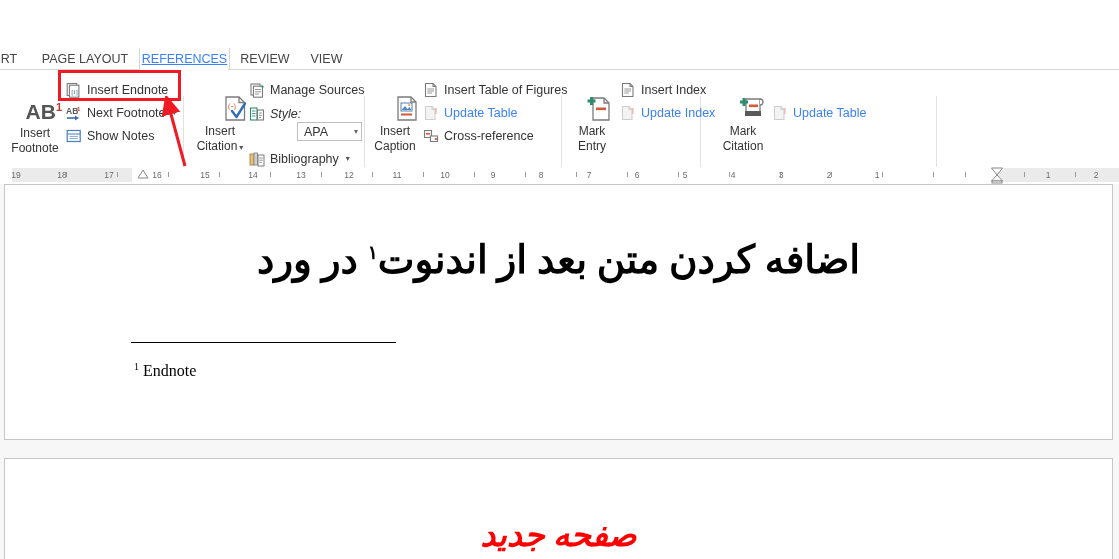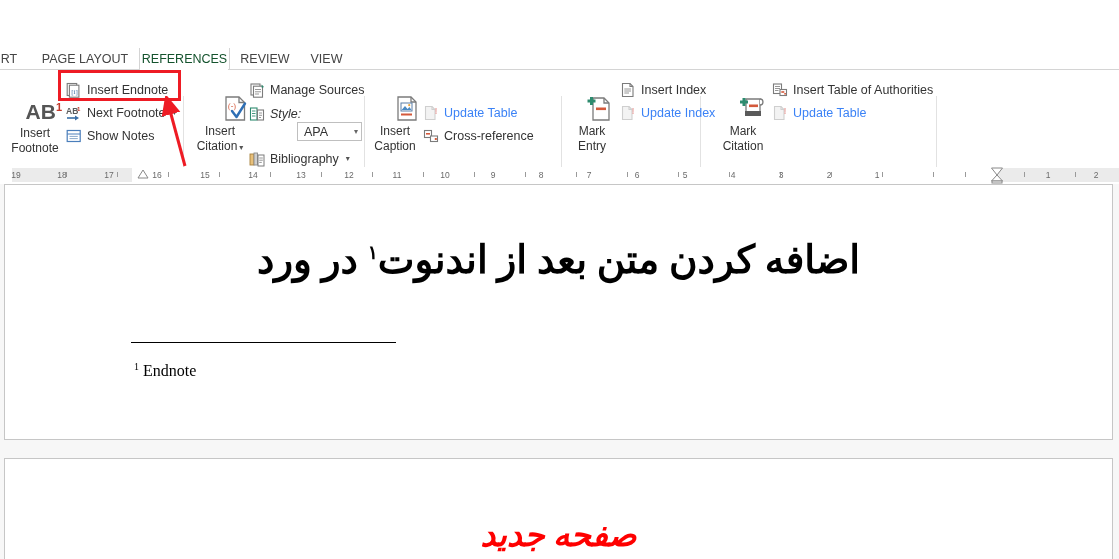--- a/index.html
+++ b/index.html
@@ -8,21 +8,21 @@
     background:#ffffff;
     font-family:"Liberation Sans", sans-serif;
     -webkit-font-smoothing:antialiased;
   }
   .app{position:relative;width:1119px;height:559px;margin-top:48px;}
 
   
   .tabstrip{position:absolute;left:0;top:0;width:1119px;height:22px;background:#fff;}
   .tab{position:absolute;top:0;height:22px;line-height:22px;font-size:12.5px;color:#444;
        text-align:center;white-space:nowrap;cursor:default;}
-  .tab.active{color:#14532d;background:#fff;border-left:1px solid #d4d4d4;border-right:1px solid #d4d4d4;}
+  .tab.active{color:#3b82f6;background:#fff;border-left:1px solid #d4d4d4;border-right:1px solid #d4d4d4;text-decoration:underline;}
   .tabstrip-underline{position:absolute;left:0;top:21px;width:1119px;height:1px;background:#d4d4d4;}
 
   
   .ribbon{position:absolute;left:0;top:22px;width:1119px;height:97px;background:#ffffff;}
   .ribbon-bottom{position:absolute;left:0;top:118px;width:1119px;height:1px;background:#d4d4d4;}
   .grp-div{position:absolute;top:26px;width:1px;height:76px;background:#e2e2e2;}
   .grp-label{position:absolute;top:103px;height:14px;line-height:14px;font-size:11px;color:#5a5a5a;
              text-align:center;white-space:nowrap;}
 
   .bigbtn{position:absolute;text-align:center;cursor:default;}
@@ -216,20 +216,30 @@
           <rect x="7" y="8" width="11" height="8" fill="#fff" stroke="#5a7fa8" stroke-width="1"></rect>
           <path d="M7.6 15 L11 11 L13.5 14 L15.5 12 L17.4 15 Z" fill="#4a8ac4"></path>
           <circle cx="15.2" cy="10.2" r="1.1" fill="#e8a33d"></circle>
           <rect x="7" y="18.5" width="11" height="2" fill="#d4593b"></rect>
         </svg>
       </div>
       <div class="cap">Insert</div>
       <div class="cap">Caption</div>
     </div>
 
+    <div class="smallbtn" style="left:423px;top:9px;">
+      <span class="gicon">
+        <svg width="16" height="16" viewBox="0 0 16 16">
+          <path d="M2.5 1.5 H10 L13 4.5 V14.5 H2.5 Z" fill="#fff" stroke="#7b7b7b" stroke-width="1.1"></path>
+          <path d="M10 1.5 V4.5 H13" fill="none" stroke="#7b7b7b" stroke-width="1.1"></path>
+          <path d="M4.3 7 H11 M4.3 9 H11 M4.3 11 H9" stroke="#8a8a8a" stroke-width="0.9"></path>
+        </svg>
+      </span>
+      <span class="lbl">Insert Table of Figures</span>
+    </div>
 
     <div class="smallbtn disabled" style="left:423px;top:32px;">
       <span class="gicon">
         <svg width="17" height="16" viewBox="0 0 17 16">
           <path d="M2.5 1.5 H9 L12 4.5 V14.5 H2.5 Z" fill="#f3f3f3" stroke="#cfcfcf" stroke-width="1.1"></path>
           <path d="M9 1.5 V4.5 H12" fill="none" stroke="#cfcfcf" stroke-width="1.1"></path>
           <text x="11.5" y="9" font-size="9" font-weight="bold" fill="#e9a9a6" font-family="Liberation Sans, sans-serif">!</text>
         </svg>
       </span>
       <span class="lbl">Update Table</span>
@@ -293,32 +303,20 @@
           <path d="M22 4 q3 0 3 3 t-3 3" fill="#fff" stroke="#7b7b7b" stroke-width="1.3"></path>
           <rect x="11" y="9.5" width="9" height="2.6" fill="#d4593b"></rect>
           <path d="M7 16 H23 V21 H7 Z" fill="#5a5a5a"></path>
           <path d="M6 3 V11 M2 7 H10" stroke="#2e8b6f" stroke-width="3"></path>
         </svg>
       </div>
       <div class="cap">Mark</div>
       <div class="cap">Citation</div>
     </div>
 
-    <div class="smallbtn" style="left:772px;top:9px;">
-      <span class="gicon">
-        <svg width="16" height="16" viewBox="0 0 16 16">
-          <rect x="1.5" y="2" width="8" height="9.5" fill="#fff" stroke="#7b7b7b" stroke-width="1.1"></rect>
-          <path d="M3 4.5 H8 M3 6.5 H8 M3 8.5 H6.5" stroke="#8a8a8a" stroke-width="0.9"></path>
-          <rect x="8" y="7.5" width="6.5" height="6" fill="#fff" stroke="#7b7b7b" stroke-width="1.1"></rect>
-          <rect x="9.3" y="9.2" width="3" height="1.6" fill="#d4593b"></rect>
-          <rect x="12.3" y="11" width="1.6" height="1.6" fill="#d4593b"></rect>
-        </svg>
-      </span>
-      <span class="lbl">Insert Table of Authorities</span>
-    </div>
 
     <div class="smallbtn disabled" style="left:772px;top:32px;">
       <span class="gicon">
         <svg width="17" height="16" viewBox="0 0 17 16">
           <path d="M2.5 1.5 H9 L12 4.5 V14.5 H2.5 Z" fill="#f3f3f3" stroke="#cfcfcf" stroke-width="1.1"></path>
           <path d="M9 1.5 V4.5 H12" fill="none" stroke="#cfcfcf" stroke-width="1.1"></path>
           <text x="11.5" y="9" font-size="9" font-weight="bold" fill="#e9a9a6" font-family="Liberation Sans, sans-serif">!</text>
         </svg>
       </span>
       <span class="lbl">Update Table</span>

